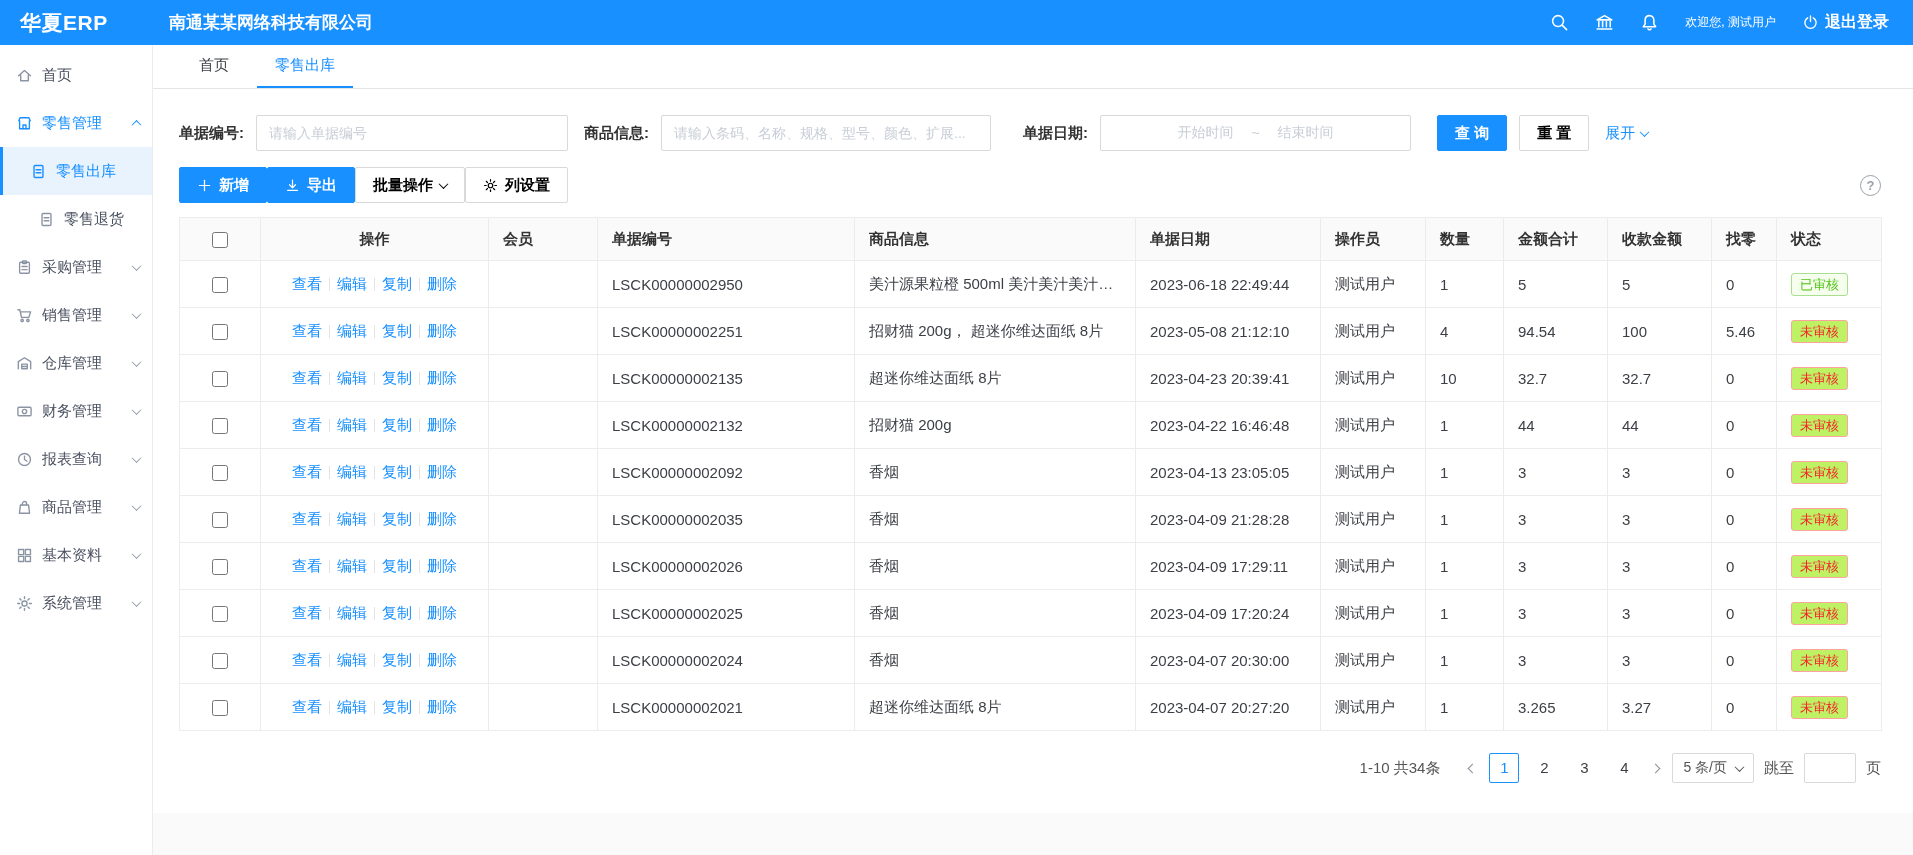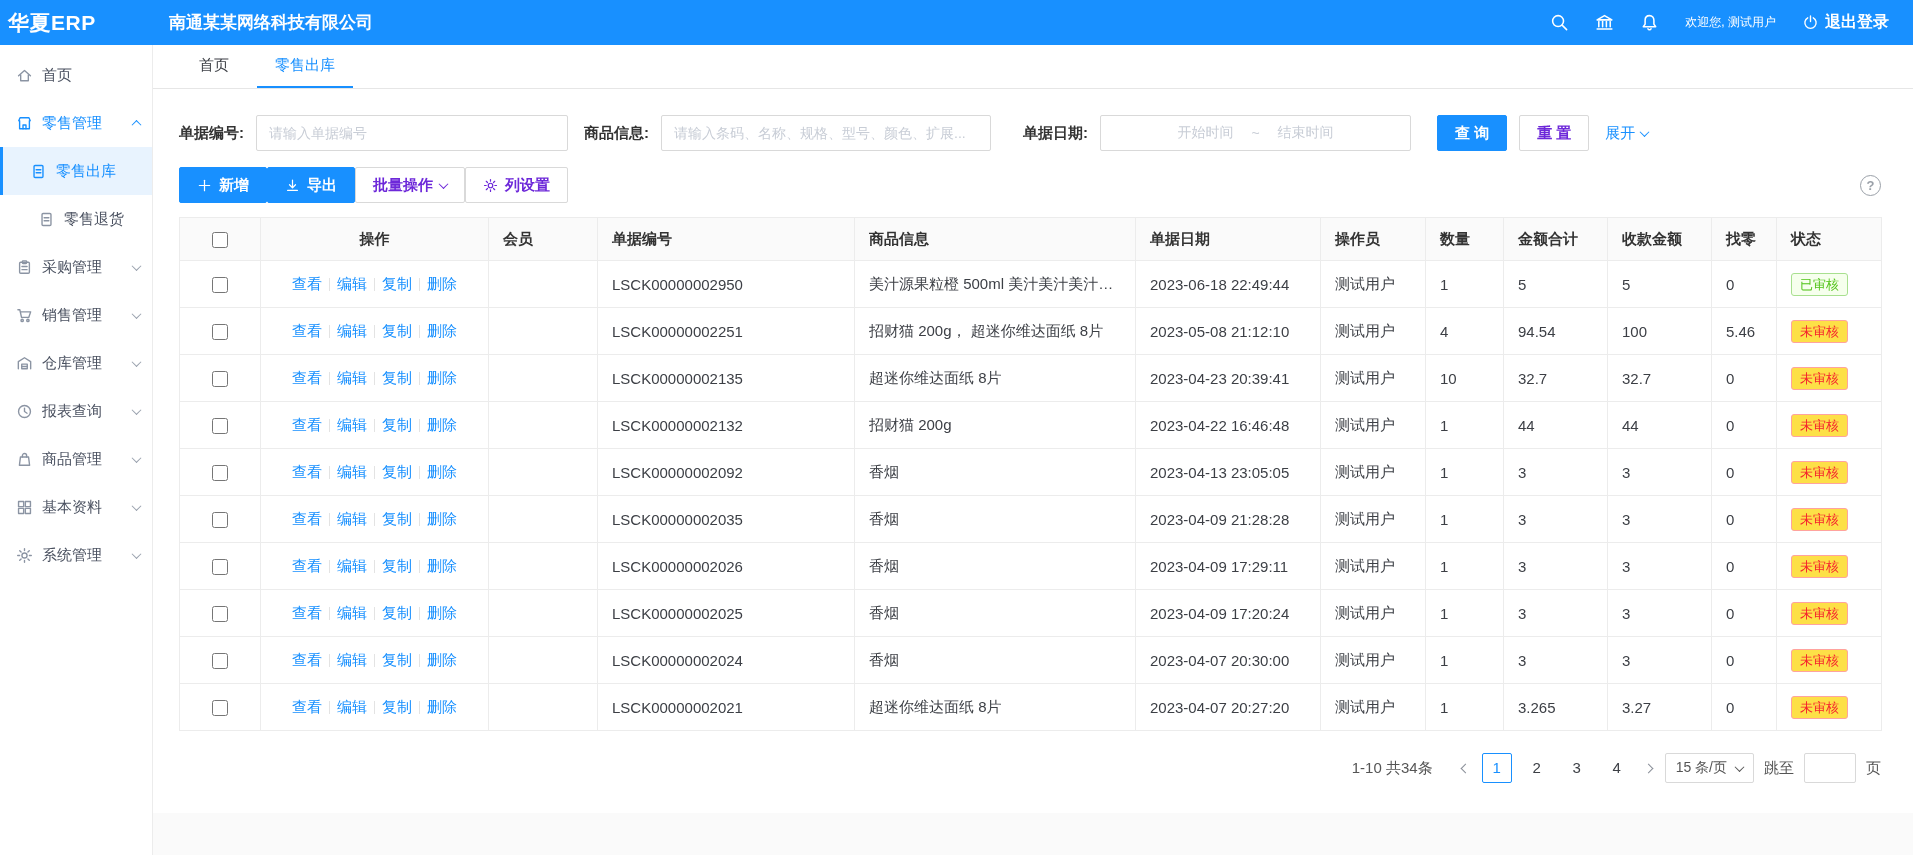--- a/index.html
+++ b/index.html
@@ -5,21 +5,21 @@
   * { box-sizing: border-box; margin: 0; padding: 0; }
   html,body { width:1913px; height:855px; }
   body {
     font-family: "Liberation Sans", "DejaVu Sans", sans-serif;
     font-size: 15px; color: #333; background: #fff; overflow: hidden;
   }
   .app { width:1913px; height:855px; display:flex; flex-direction:column; overflow:hidden; }
 
   
   .topbar { height:45px; background:#1890ff; color:#fff; display:flex; align-items:center; flex-shrink:0; }
-  .logo { width:153px; padding-left:8px; font-size:21px; font-weight:700; letter-spacing:.5px; cursor:pointer; }
+  .logo { width:153px; padding-left:20px; font-size:21px; font-weight:700; letter-spacing:.5px; cursor:pointer; }
   .company { margin-left:16px; font-size:17px; font-weight:700; }
   .topbar-right { margin-left:auto; display:flex; align-items:center; gap:26px; padding-right:24px; }
   .hicon { display:inline-flex; cursor:pointer; color:#fff; }
   .hicon svg { width:19px; height:19px; display:block; }
   .welcome { font-size:12px; font-weight:400; }
   .logout { display:inline-flex; align-items:center; gap:6px; font-size:16px; font-weight:700; cursor:pointer; }
   .logout svg { width:17px; height:17px; }
 
   svg.ic { stroke: currentColor; fill: none; stroke-width:1.3; stroke-linecap:round; stroke-linejoin:round; }
 
@@ -53,21 +53,21 @@
   .inner { width:1702px; }
 
   
   .filters { display:flex; align-items:center; gap:12px; margin-bottom:16px; }
   .flabel { font-weight:700; font-size:15px; white-space:nowrap; }
   .finput { height:36px; border:1px solid #d9d9d9; border-radius:2px; padding:16px 12px; font-size:14px; color:#333; outline:none; font-family:inherit; }
   .finput::placeholder { color:#c8cdd6; }
   .input-bill { width:312px; margin-right:4px; }
   .input-product { width:330px; margin-right:20px; }
   .range { width:311px; height:36px; border:1px solid #d9d9d9; border-radius:2px; display:flex; align-items:center; justify-content:center; gap:18px; color:#c8cdd6; font-size:14px; cursor:pointer; }
-  .btn { height:36px; padding:0 17px; border-radius:2px; border:1px solid #d9d9d9; background:#fff; color:#6d28d9; font-size:15px; font-weight:700; cursor:pointer; display:inline-flex; align-items:center; gap:7px; font-family:inherit; }
+  .btn { height:36px; padding:0 17px; border-radius:2px; border:1px solid #d9d9d9; background:#fff; color:#000000; font-size:15px; font-weight:700; cursor:pointer; display:inline-flex; align-items:center; gap:7px; font-family:inherit; }
   .btn-primary { background:#1890ff; border-color:#1890ff; color:#fff; }
   .btn .bicon { display:inline-flex; }
   .btn .bicon svg { width:15px; height:15px; }
   .btn-search { margin-left:14px; }
   .link-blue { color:#1890ff; display:inline-flex; align-items:center; gap:6px; cursor:pointer; font-size:15px; margin-left:4px; }
 
   
   .toolbar { display:flex; align-items:center; margin-bottom:14px; }
   .help-circle { margin-left:auto; width:21px; height:21px; border:1.6px solid #9aa0a8; border-radius:50%; color:#9aa0a8; display:flex; align-items:center; justify-content:center; cursor:pointer; }
   .help-circle::after { content:"?"; font-size:13px; font-weight:700; }
@@ -77,21 +77,21 @@
   .grid th, .grid td { border:1px solid #ececec; padding:0 14px; font-size:15px; overflow:hidden; white-space:nowrap; }
   .grid th { background:#fafafa; font-weight:700; height:43px; text-align:left; color:#333; }
   .grid td { height:47px; color:#3c3f45; }
   .grid th.c-center, .grid td.c-center { text-align:center; padding:0 4px; }
   .grid .ellip { text-overflow:ellipsis; }
   .cb { width:16px; height:16px; accent-color:#1890ff; cursor:pointer; vertical-align:middle; }
   .alink { color:#1890ff; cursor:pointer; text-decoration:none; }
   .sep { display:inline-block; width:0; border-left:1px solid #e3e3e3; height:13px; margin:0 7px; vertical-align:middle; }
   .badge { display:inline-block; font-size:13px; line-height:1; padding:4px 8px; border-radius:3px; border:1px solid; }
   .badge.approved { color:#52c41a; border-color:#a8e08f; background:#f6ffed; }
-  .badge.pending  { color:#f5222d; border-color:#ffa39e; background:#fde047; }
+  .badge.pending  { color:#f5222d; border-color:#ffa39e; background:#bef264; }
 
   
   .pagination { width:1702px; display:flex; justify-content:flex-end; align-items:center; gap:10px; margin-top:22px; color:#555; font-size:15px; }
   .pg-summary { margin-right:16px; color:#555; }
   .pg-arrow { color:#8a8f99; cursor:pointer; display:inline-flex; align-items:center; padding:0 3px; }
   .pg-item { min-width:30px; height:30px; line-height:28px; text-align:center; cursor:pointer; color:#3c3f45; border:1px solid transparent; border-radius:2px; }
   .pg-item.current { border-color:#1890ff; color:#1890ff; background:#fff; }
   .pg-size { height:30px; border:1px solid #d9d9d9; border-radius:2px; padding:0 10px; display:inline-flex; align-items:center; gap:9px; color:#555; font-size:14px; cursor:pointer; background:#fff; }
   .pg-jump-input { width:52px; height:30px; border:1px solid #d9d9d9; border-radius:2px; outline:none; padding:0 6px; font-family:inherit; }
 </style>
@@ -273,20 +273,31 @@
             <span class="chev down"></span>
           </span>
       </div>
       <div class="menu-item">
         <span class="micon">
             <svg class="ic">
               <use href="#i-warehouse"></use>
             </svg>
           </span>
         <span>仓库管理</span>
+        <span class="menu-chev">
+            <span class="chev down"></span>
+          </span>
+      </div>
+      <div class="menu-item">
+        <span class="micon">
+            <svg class="ic">
+              <use href="#i-finance"></use>
+            </svg>
+          </span>
+        <span>财务管理</span>
         <span class="menu-chev">
             <span class="chev down"></span>
           </span>
       </div>
       <div class="menu-item">
         <span class="micon">
             <svg class="ic">
               <use href="#i-clock"></use>
             </svg>
           </span>
@@ -576,21 +587,21 @@
                 <span class="chev left"></span>
               </span>
             <span class="pg-item current">1</span>
             <span class="pg-item">2</span>
             <span class="pg-item">3</span>
             <span class="pg-item">4</span>
             <span class="pg-arrow">
                 <span class="chev right"></span>
               </span>
             <span class="pg-size">
-              <span>15 条/页</span>
+              <span>5 条/页</span>
               <span class="chev down"></span>
             </span>
             <span>跳至</span>
             <input class="pg-jump-input" style="">
             <span>页</span>
           </div>
 
         </div>
       </div>
     </main>

